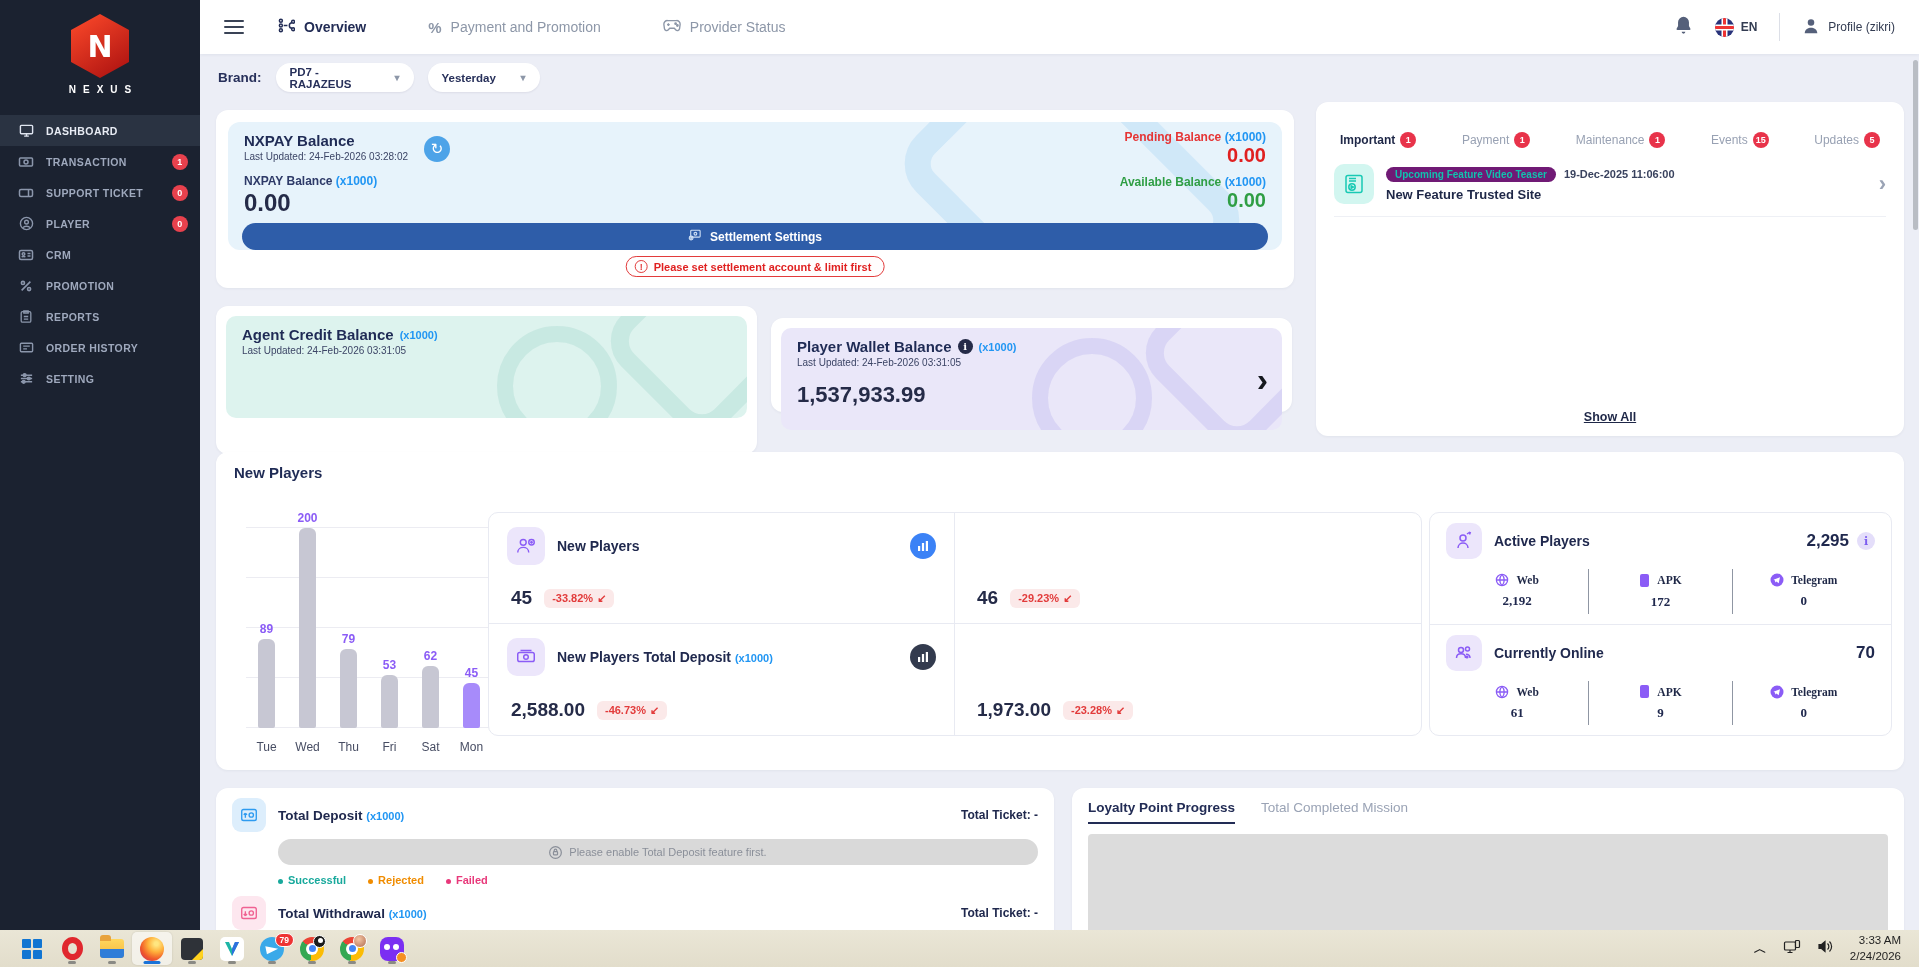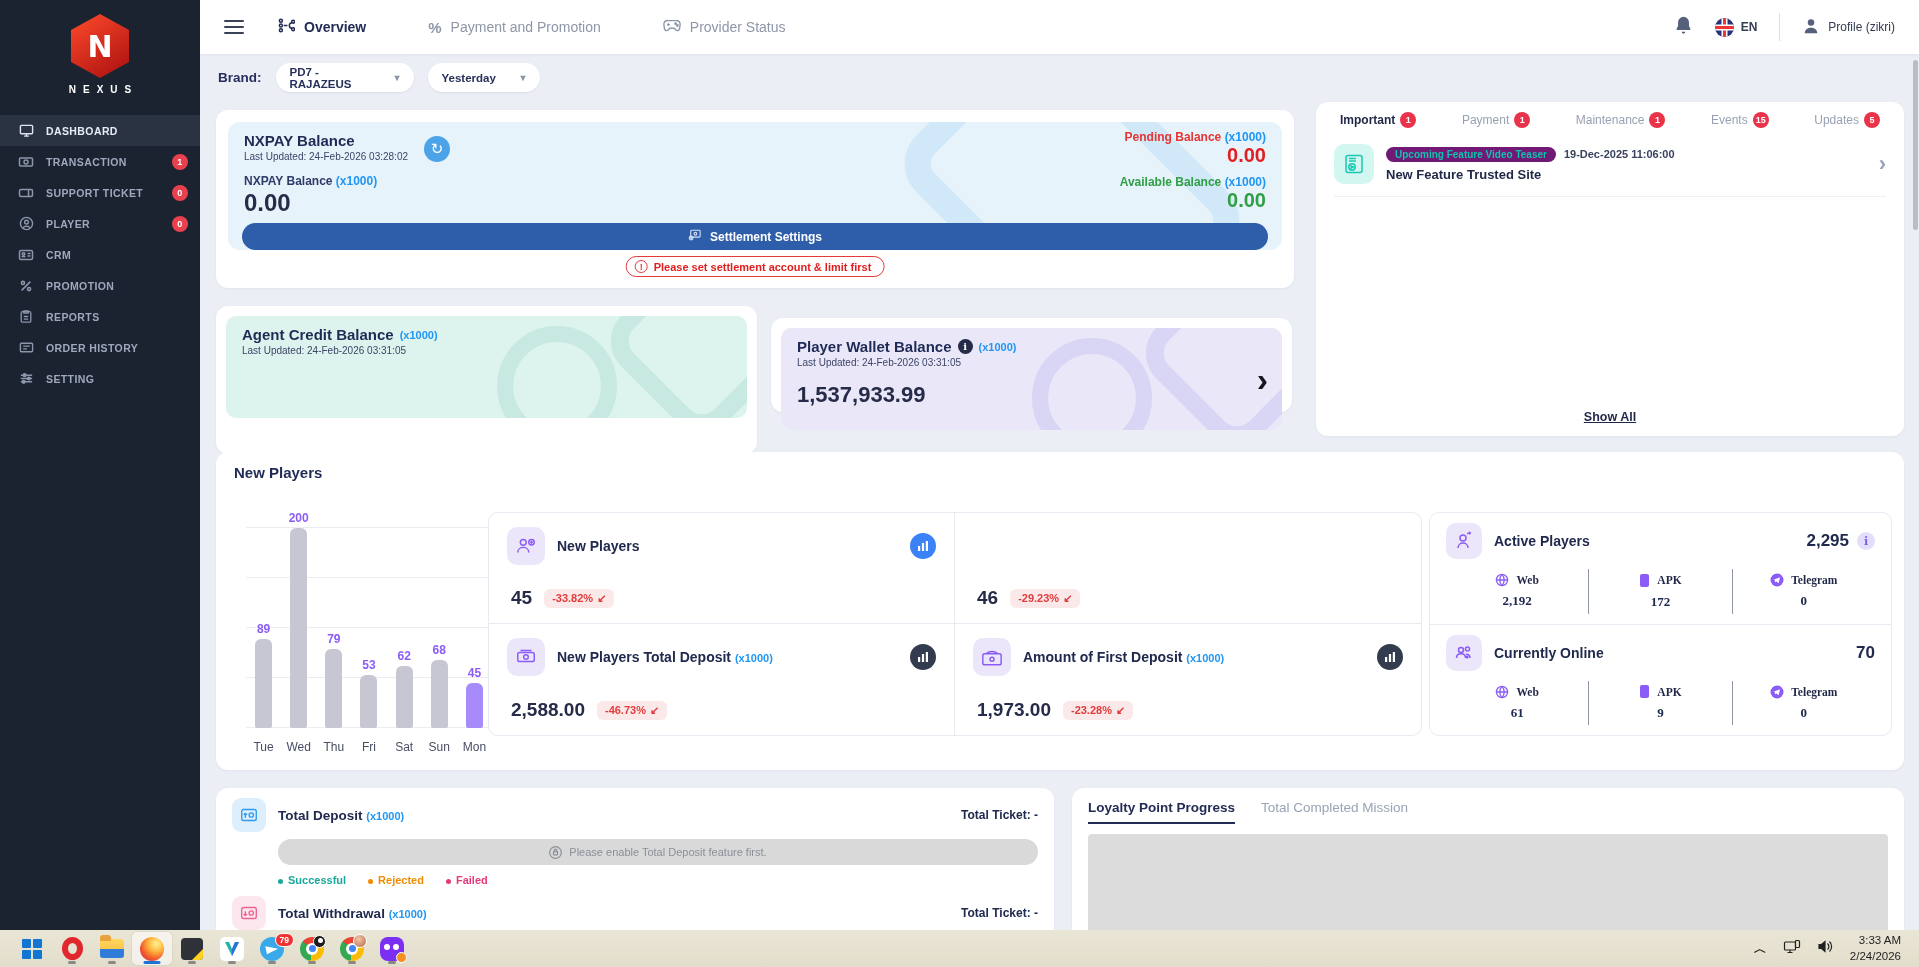--- a/index.html
+++ b/index.html
@@ -76,21 +76,21 @@
   .inner-tint .c2 { position:absolute; right:-30px; top:-50px; width:150px; height:150px; border:18px solid rgba(140,205,190,.25); border-radius:36px; transform:rotate(45deg); }
   .tint-lav .c1 { border-color:rgba(160,150,230,.22); }
   .tint-lav .c2 { border-color:rgba(160,150,230,.22); }
   .bc-title { font-size:15px; font-weight:800; color:#1f2b55; display:flex; align-items:center; gap:6px; }
   .bc-sub { font-size:10px; color:#3c4566; margin-top:2px; }
   .bc-value { font-size:22px; font-weight:800; color:#252b48; margin-top:14px; }
   .info-dark { width:15px; height:15px; border-radius:50%; background:#252b48; color:#fff; font-size:10px; font-weight:bold; display:flex; align-items:center; justify-content:center; font-family:"DejaVu Serif", serif; }
   .wallet-chev { position:absolute; right:14px; top:50%; transform:translateY(-50%); font-size:34px; font-weight:bold; color:#15181f; cursor:pointer; line-height:1; }
 
   
-  .notif { left:1116px; top:48px; width:588px; height:334px; padding:10px 18px; }
+  .notif { left:1116px; top:48px; width:588px; height:334px; padding:30px 18px; }
   .notif-tabs { display:flex; justify-content:space-between; padding:0 6px; }
   .ntab { display:flex; align-items:center; gap:5px; font-size:12px; color:#98a1b3; cursor:pointer; }
   .ntab.active { color:#1e2747; font-weight:800; }
   .nbadge { min-width:16px; height:16px; padding:0 3px; border-radius:9px; background:#e8334a; color:#fff; font-size:9px; font-weight:bold; display:flex; align-items:center; justify-content:center; }
   .notif-item { display:flex; align-items:center; gap:12px; margin-top:16px; padding-bottom:12px; border-bottom:1px solid #eef0f5; cursor:pointer; }
   .notif-ic { width:40px; height:40px; border-radius:10px; background:#d2f6f0; display:flex; align-items:center; justify-content:center; flex:0 0 40px; }
   .notif-line1 { display:flex; align-items:center; gap:8px; }
   .tag-teal { background:#701a75; color:#10c3ae; font-size:10px; font-weight:bold; padding:2px 9px; border-radius:9px; }
   .notif-date { font-size:11px; font-weight:bold; color:#39425e; }
   .notif-title { font-size:13px; font-weight:800; color:#1e2747; margin-top:5px; }
@@ -505,25 +505,20 @@
               <div class="bar-val" style="color: rgb(139, 92, 246);">53</div>
               <div class="bar" style="height: 53px; background: rgb(199, 199, 211);"></div>
               <div class="bar-day">Fri</div>
             </div>
             <div class="bar-col">
               <div class="bar-val" style="color: rgb(139, 92, 246);">62</div>
               <div class="bar" style="height: 62px; background: rgb(199, 199, 211);"></div>
               <div class="bar-day">Sat</div>
             </div>
             <div class="bar-col">
-              <div class="bar-val" style="color: rgb(139, 92, 246);">68</div>
-              <div class="bar" style="height: 68px; background: rgb(199, 199, 211);"></div>
-              <div class="bar-day">Sun</div>
-            </div>
-            <div class="bar-col">
               <div class="bar-val" style="color: rgb(139, 92, 246);">45</div>
               <div class="bar hl" style="height: 45px; background: rgb(167, 139, 250);"></div>
               <div class="bar-day">Mon</div>
             </div>
           </div>
       </div>
 
       <div class="stats-grid">
         <div class="stat-cell br bb">
           <div class="stat-head">
@@ -581,37 +576,20 @@
           </div>
           <div class="stat-valrow">
             <span class="stat-value">2,588.00</span>
             <span class="pct-badge">
                 <span>-46.73%</span>
                 <span>↙</span>
               </span>
           </div>
         </div>
         <div class="stat-cell">
-          <div class="stat-head">
-            <span class="stat-ic">
-                <svg width="22" height="19" viewBox="0 0 24 20" fill="none" stroke="#8b5cf6" stroke-width="1.6">
-                  <path d="M4 6h16a2 2 0 0 1 2 2v8a2 2 0 0 1-2 2H4a2 2 0 0 1-2-2V8a2 2 0 0 1 2-2z"></path>
-                  <path d="M6 6c2-3.5 10-3.5 12 0"></path>
-                  <circle cx="12" cy="12" r="2.2"></circle>
-                </svg>
-              </span>
-            <span class="stat-title"><span>Amount of First Deposit</span> <span class="mult">(x1000)</span></span>
-            <span class="chart-btn dark">
-                <svg width="12" height="12" viewBox="0 0 12 12" fill="#fff">
-                  <rect x="1" y="6" width="2.2" height="5"></rect>
-                  <rect x="4.9" y="3" width="2.2" height="8"></rect>
-                  <rect x="8.8" y="1" width="2.2" height="10"></rect>
-                </svg>
-              </span>
-          </div>
           <div class="stat-valrow">
             <span class="stat-value">1,973.00</span>
             <span class="pct-badge">
                 <span>-23.28%</span>
                 <span>↙</span>
               </span>
           </div>
         </div>
       </div>
 

